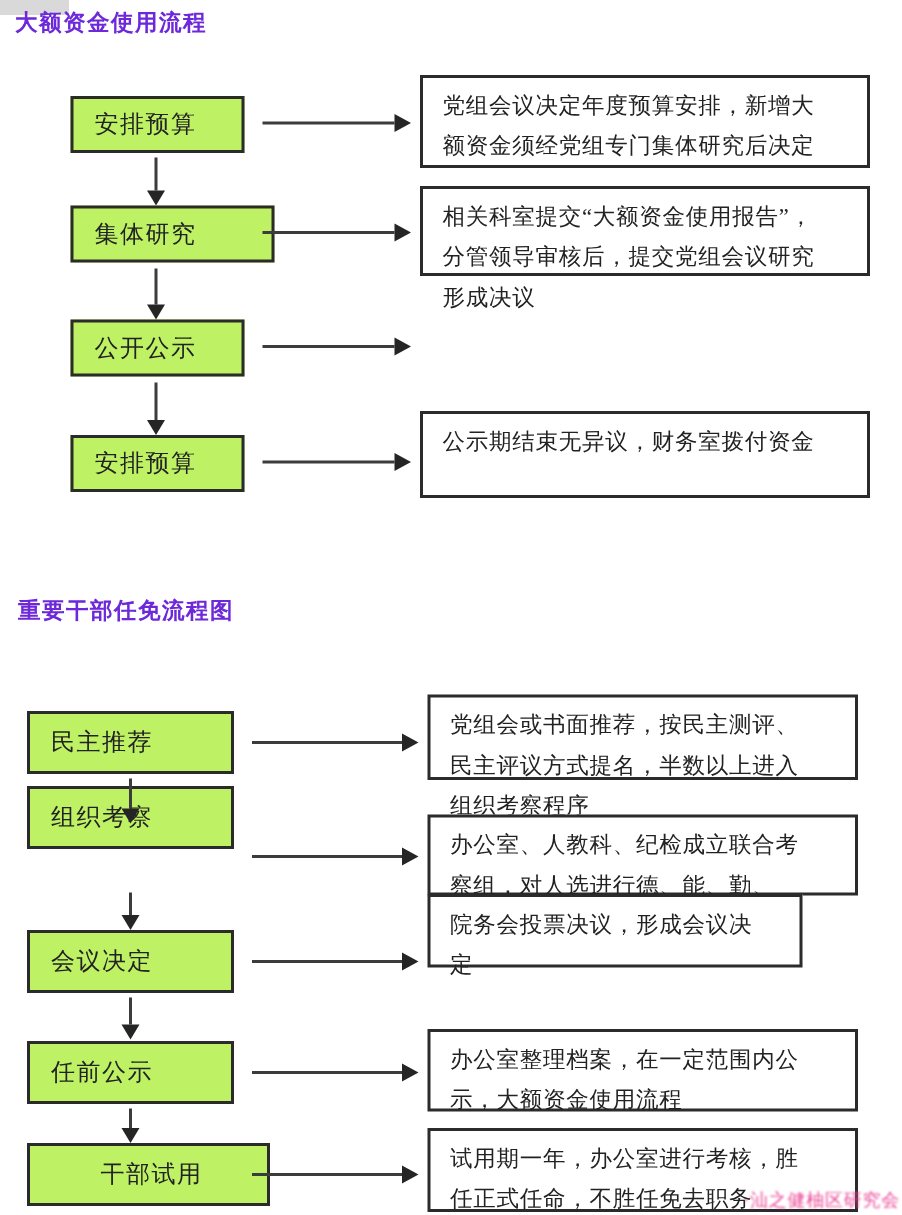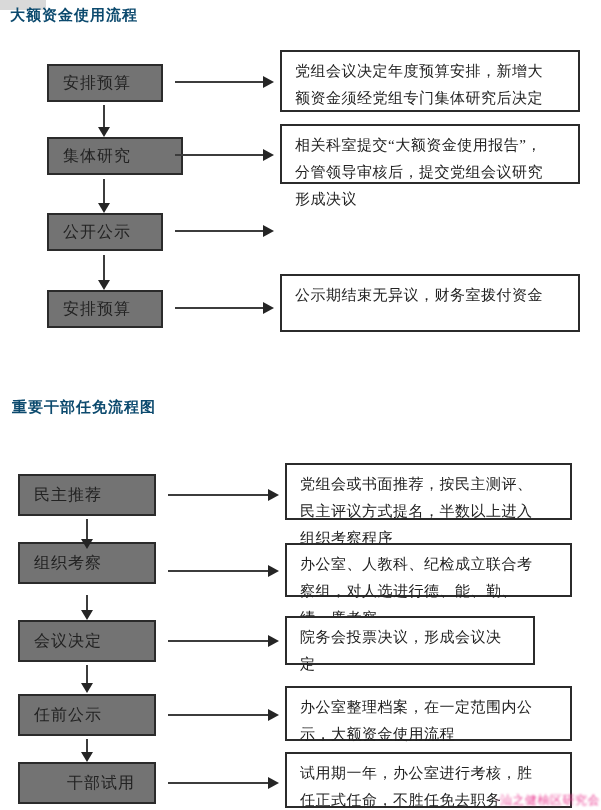--- a/index.html
+++ b/index.html
@@ -3,27 +3,27 @@
 <meta charset="utf-8">
 <style>
   html,body { margin:0; padding:0; background:#ffffff; }
   .canvas {
     position:relative; width:601px; height:810px; background:#ffffff;
     font-family:"Liberation Serif","DejaVu Serif",serif;
     color:#1e1e1e; overflow:hidden;
   }
   .section-title {
     position:absolute; font-size:15px; font-weight:bold; letter-spacing:1px;
-    color:#0c4a6e;
+    color:#6d28d9;
   }
   .scan-artifact {
     position:absolute; left:0; top:0; width:46px; height:10px; background:#d9d9d9;
   }
   .lbox {
-    position:absolute; border:2px solid #2b2b2b; background:#737373;
+    position:absolute; border:2px solid #2b2b2b; background:#bef264;
     display:flex; align-items:center; box-sizing:border-box;
     padding-left:14px; font-size:16px; letter-spacing:1px; color:#222;
   }
   .rbox {
     position:absolute; border:2px solid #2b2b2b; background:#ffffff;
     box-sizing:border-box; padding:6px 24px 0 13px;
     font-size:15px; line-height:27px; letter-spacing:0.5px; color:#222;
   }
   .harrow { position:absolute; height:2px; background:#3c3c3c; }
   .harrow::after {
@@ -82,40 +82,40 @@
 
   <div class="varrow" style="left:103px; top:105px; height:22px;"></div>
   <div class="varrow" style="left:103px; top:179px; height:24px;"></div>
   <div class="varrow" style="left:103px; top:255px; height:25px;"></div>
 
   <div class="section-title" style="left:12px; top:398px;">重要干部任免流程图</div>
 
   <div class="lbox" style="left:18px; top:474px; width:138px; height:42px;">
     <span>民主推荐</span>
   </div>
-  <div class="lbox" style="left:18px; top:542px; width:138px; height:42px;text-align:right;">
+  <div class="lbox" style="left:18px; top:524px; width:138px; height:42px;text-align:right;">
     <span>组织考察</span>
   </div>
   <div class="lbox" style="left:18px; top:620px; width:138px; height:42px;">
     <span>会议决定</span>
   </div>
   <div class="lbox" style="left:18px; top:694px; width:138px; height:42px;">
     <span>任前公示</span>
   </div>
-  <div class="lbox" style="left:18px; top:762px; width:138px; height:42px;padding-left:47px;">
+  <div class="lbox" style="left:18px; top:762px; width:162px; height:42px;padding-left:47px;">
     <span>干部试用</span>
   </div>
 
   <div class="rbox" style="left:285px; top:463px; width:287px; height:57px;">
     <span>党组会或书面推荐，按民主测评、民主评议方式提名，半数以上进入组织考察程序</span>
   </div>
   <div class="rbox" style="left:285px; top:543px; width:287px; height:54px;">
     <span>办公室、人教科、纪检成立联合考察组，对人选进行德、能、勤、绩、廉考察</span>
   </div>
-  <div class="rbox" style="left:285px; top:616px; width:250px; height:49px;">
+  <div class="rbox" style="left:285px; top:596px; width:250px; height:49px;">
     <span>院务会投票决议，形成会议决定</span>
   </div>
   <div class="rbox" style="left:285px; top:686px; width:287px; height:55px;">
     <span>办公室整理档案，在一定范围内公示，大额资金使用流程</span>
   </div>
   <div class="rbox" style="left:285px; top:752px; width:287px; height:56px;">
     <span>试用期一年，办公室进行考核，胜任正式任命，不胜任免去职务</span>
   </div>
 
   <div class="harrow" style="left:168px; top:494px; width:100px;"></div>

